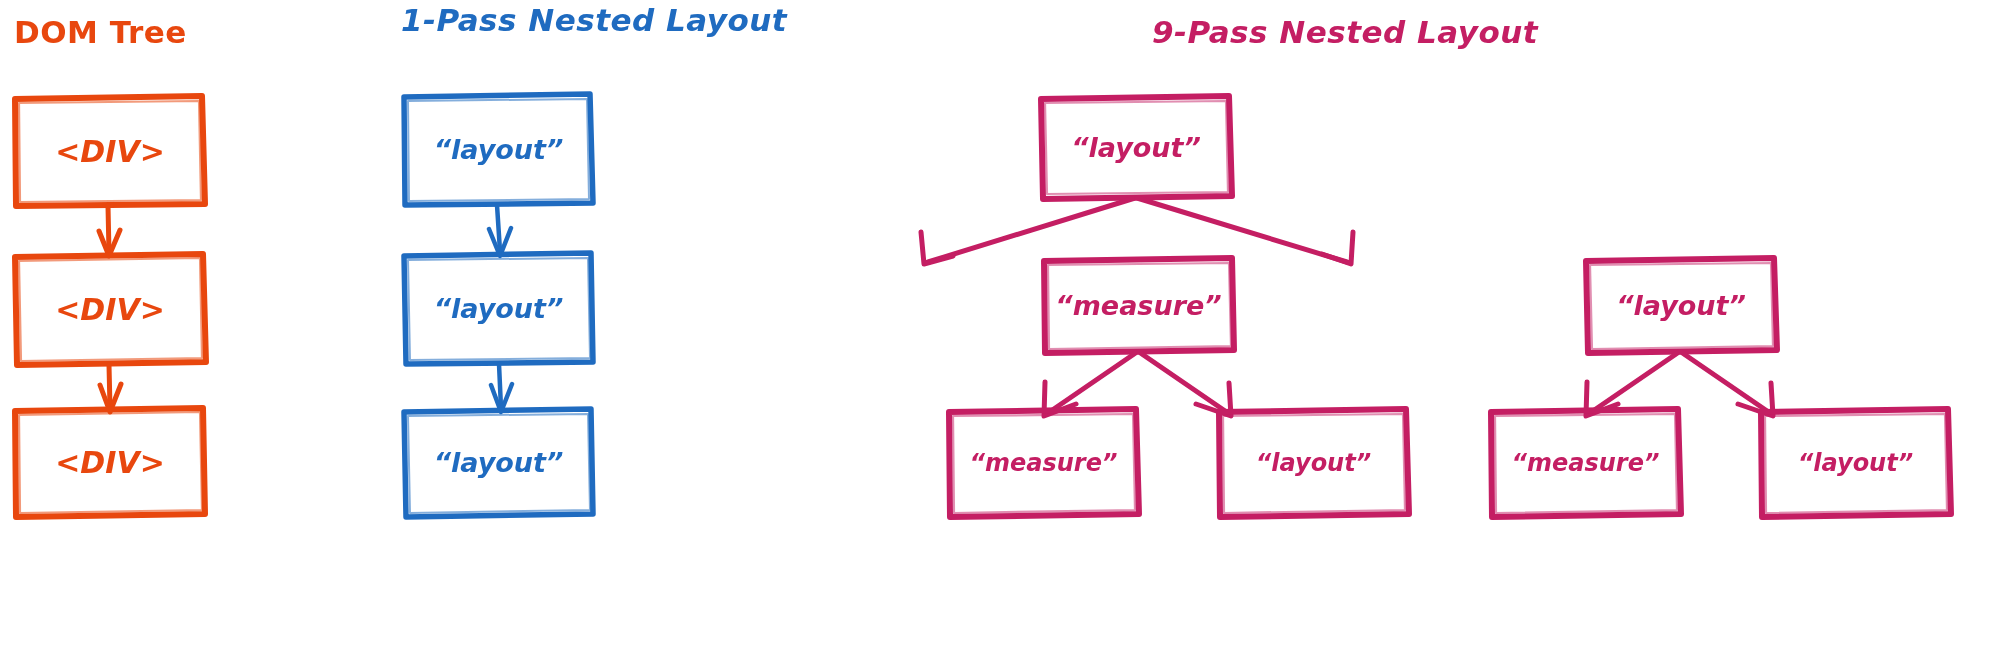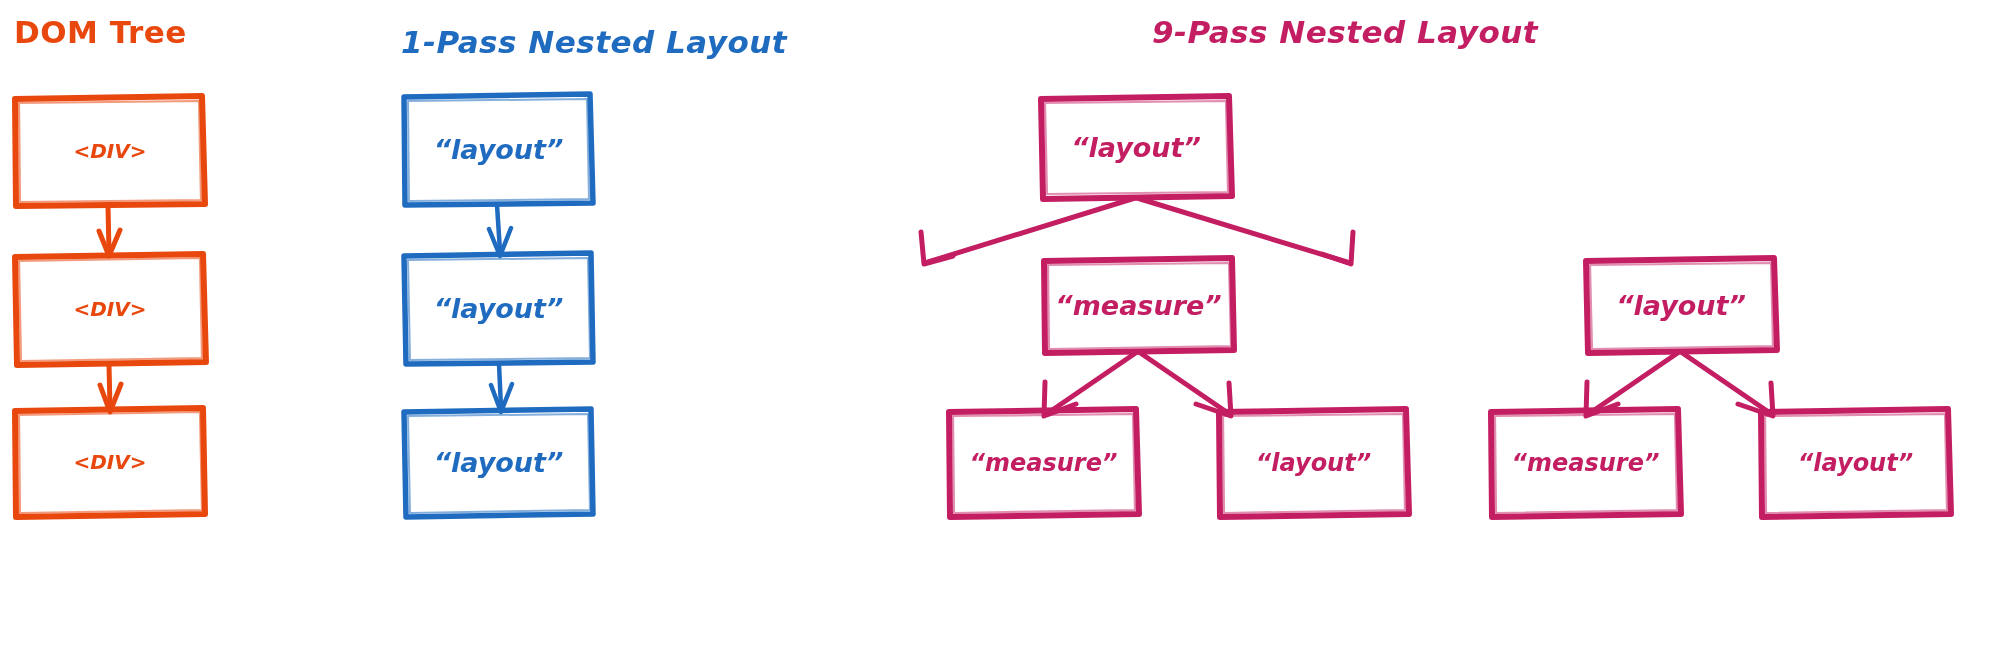--- a/index.html
+++ b/index.html
@@ -9,32 +9,32 @@
     background:#ffffff;
   }
   #stage{position:absolute;left:0;top:0;width:1999px;height:654px;}
   svg.layer{position:absolute;left:0;top:0;width:1999px;height:654px;overflow:visible;}
   .heading{
     position:absolute;white-space:nowrap;
     font-family:"DejaVu Sans","Liberation Sans",sans-serif;
     font-weight:700;font-style:italic;font-size:31px;letter-spacing:0.5px;
   }
   .hd-dom{left:14px;top:14px;color:#E8470E;font-style:normal;}
-  .hd-one{left:401px;top:24px;color:#1F6BC0;}
+  .hd-one{left:401px;top:2px;color:#1F6BC0;}
   .hd-two{left:1152px;top:14px;color:#C41E63;}
   .boxlabel{
     position:absolute;display:flex;align-items:center;justify-content:center;
     white-space:nowrap;pointer-events:none;
     font-family:"DejaVu Sans","Liberation Sans",sans-serif;
     font-weight:700;font-style:italic;
   }
   .lbl-orange{color:#E8470E;}
   .lbl-blue{color:#1F6BC0;}
   .lbl-pink{color:#C41E63;}
-  .fs-big{font-size:20px;}
+  .fs-big{font-size:30px;}
   .fs-med{font-size:27px;}
   .fs-sm{font-size:24px;}
   .box-hit{position:absolute;}
 </style>
 </head>
 <body>
 
 <div id="stage">
 
   <div class="heading hd-dom">DOM Tree</div>

